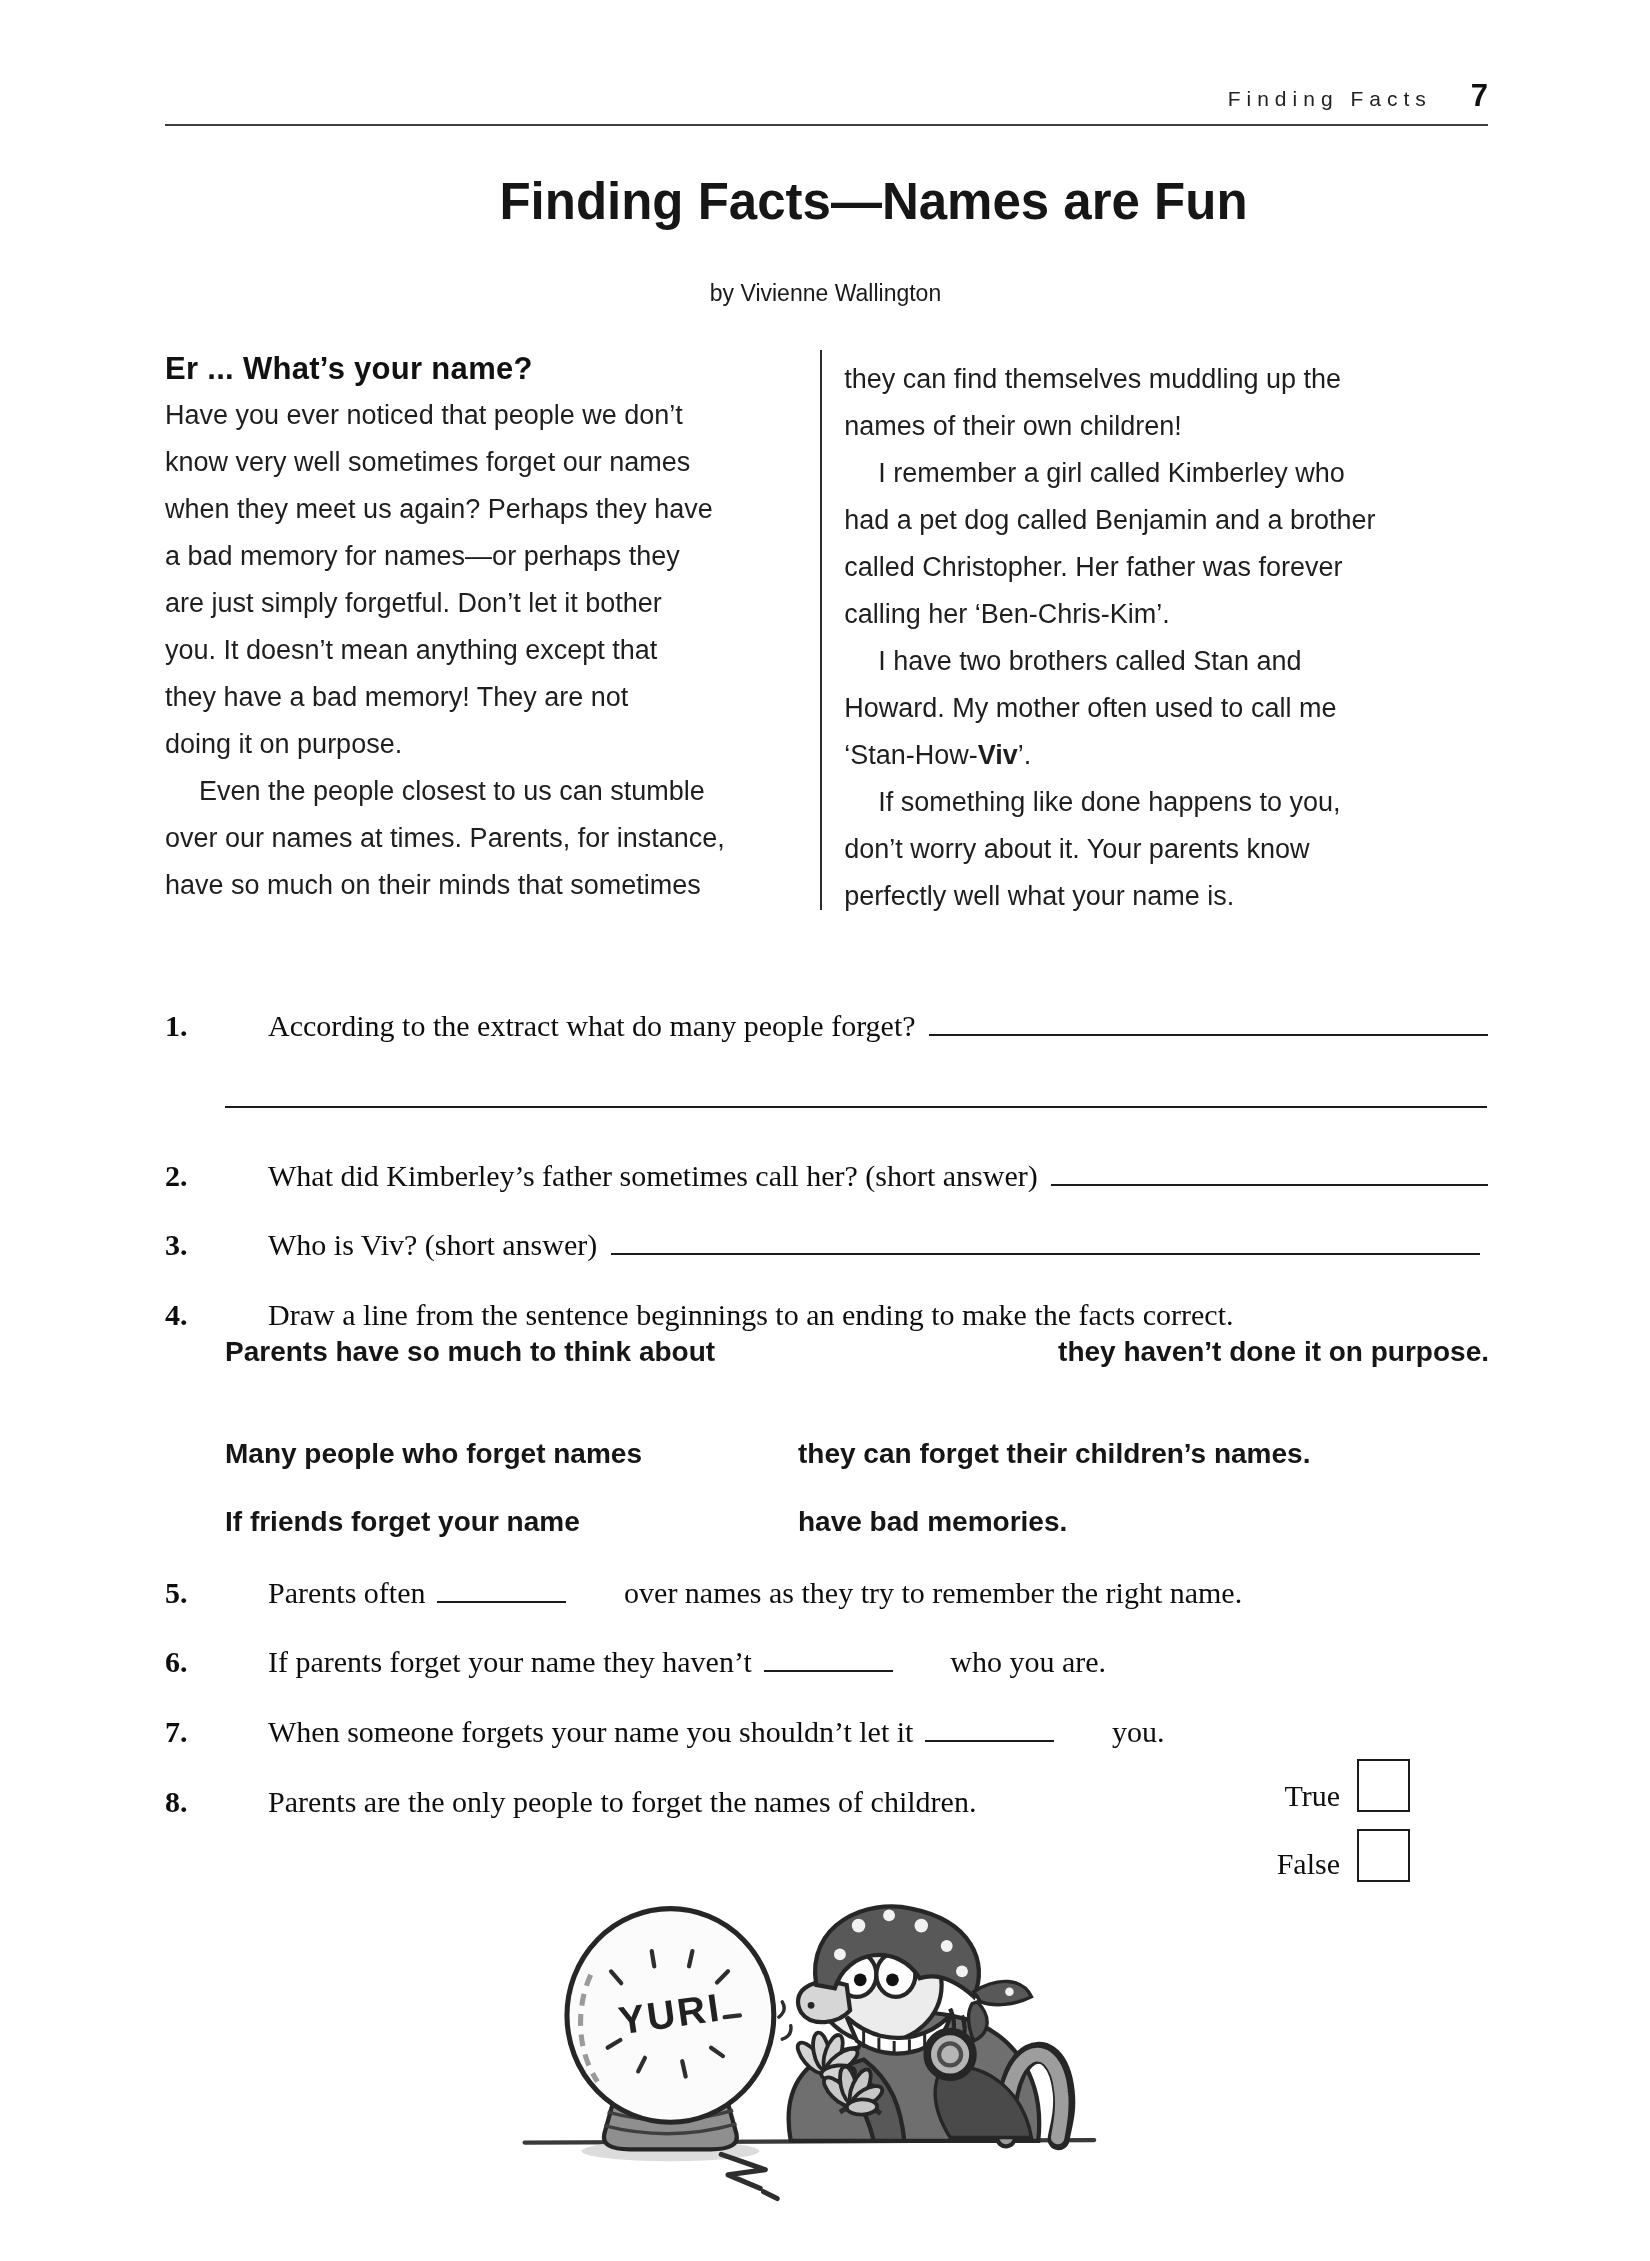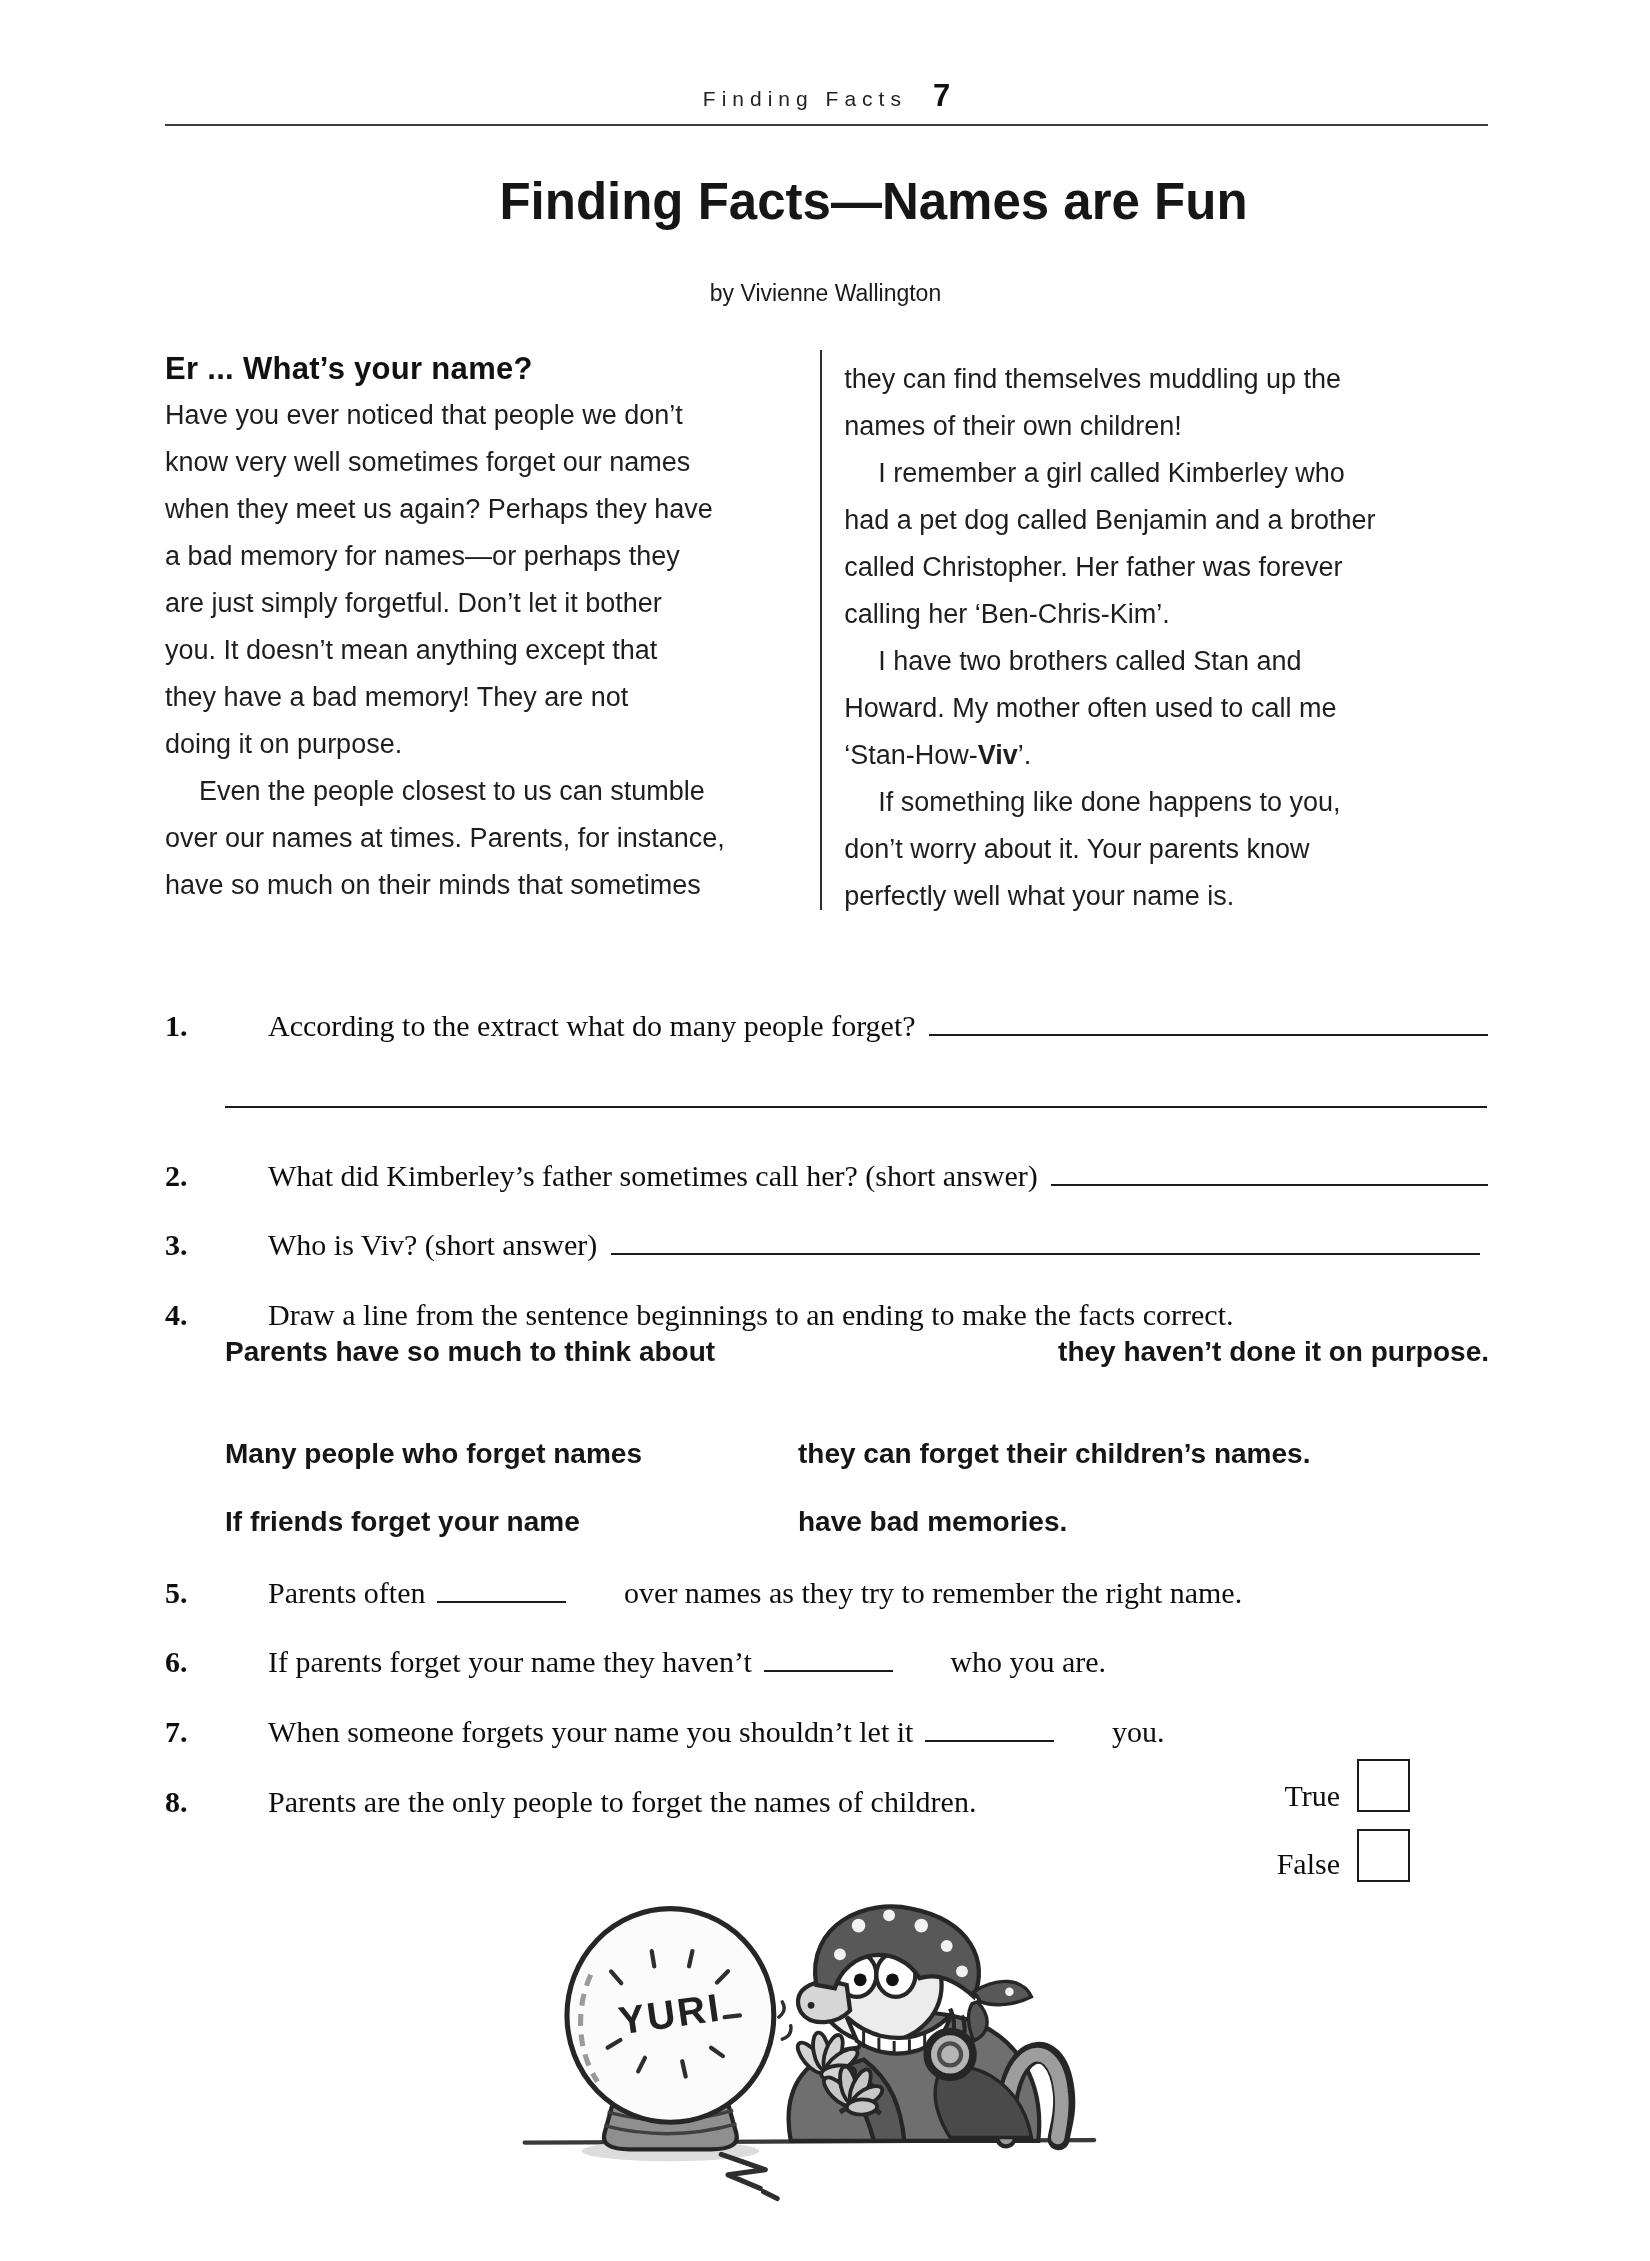--- a/index.html
+++ b/index.html
@@ -3,21 +3,21 @@
 <meta charset="utf-8">
 <style>
   html,body { margin:0; padding:0; background:#e9e9e9; }
   .page {
     position:relative; width:1651px; height:2261px; background:#ffffff;
     font-family:"Liberation Sans", sans-serif; color:#141414; overflow:hidden;
   }
   
   .header-row {
     position:absolute; top:78px; left:165px; width:1323px;
-    display:flex; justify-content:center; align-items:baseline; gap:26px;
+    display:flex; justify-content:flex-end; align-items:baseline; gap:39px;
   }
   .header-label { font-size:21px; font-weight:500; letter-spacing:6px; color:#222; }
   .page-num { font-size:31px; font-weight:900; color:#111; }
   .header-rule { position:absolute; top:124px; left:165px; width:1323px; border-top:2.5px solid #3d3d3d; }
 
   
   .title {
     position:absolute; top:172px; left:0; width:100%; text-align:center;
     font-size:51px; font-weight:900; letter-spacing:0px; color:#161616;margin-left:48px;
   }

